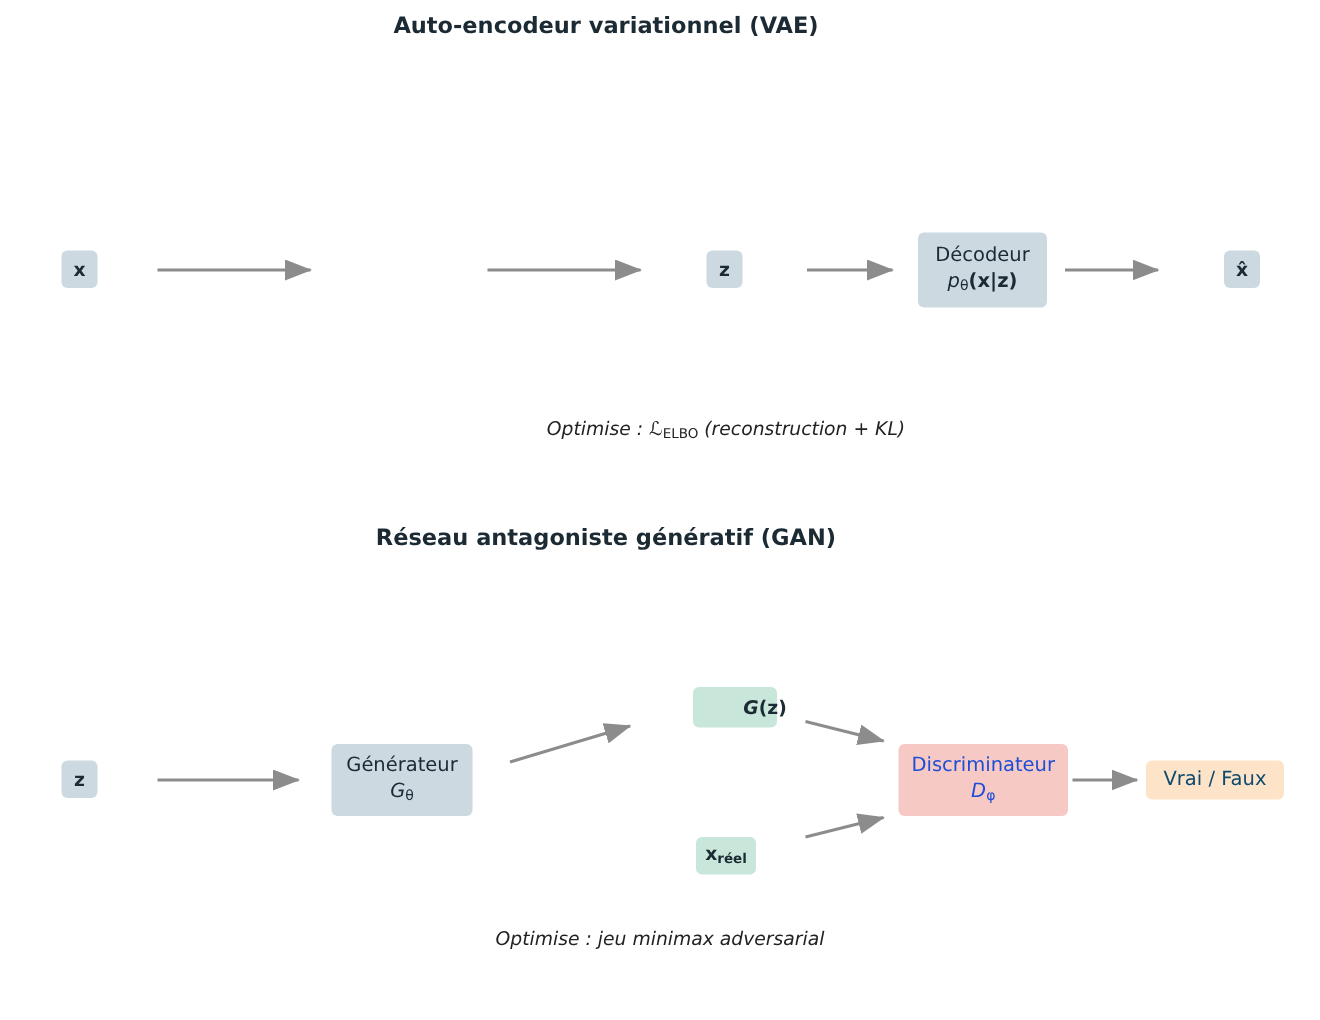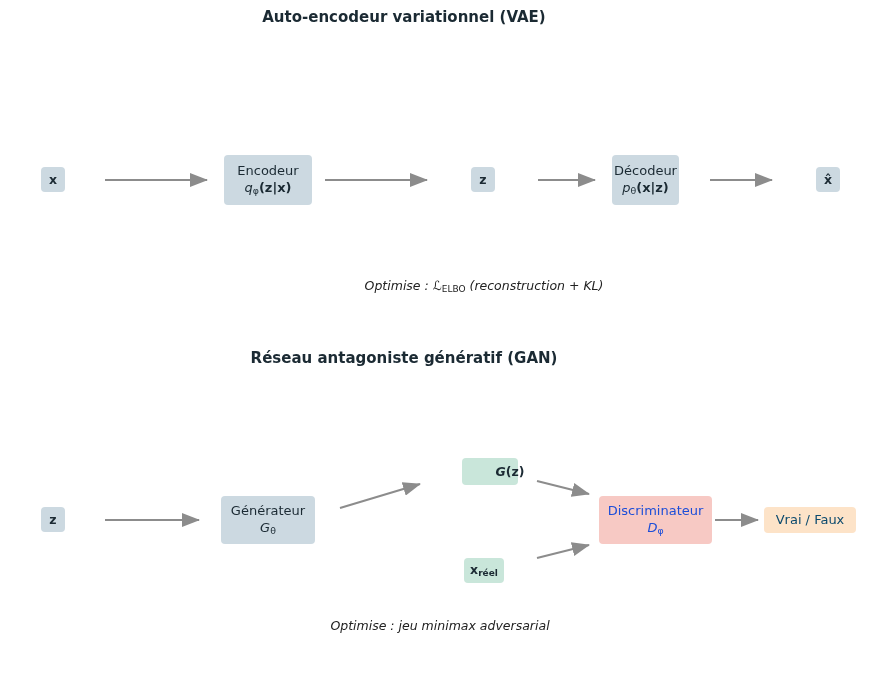--- a/index.html
+++ b/index.html
@@ -119,30 +119,26 @@
     <line x1="537" y1="558" x2="589" y2="545" stroke="#8c8c8c" stroke-width="2" marker-end="url(#ah)"></line>
     <line x1="715" y1="520" x2="758" y2="520" stroke="#8c8c8c" stroke-width="2" marker-end="url(#ah)"></line>
   </svg>
 
   <div class="abs section-title" style="top: 8px;">Auto-encodeur variationnel (VAE)</div>
 
   <div class="abs node chip chip-blue" style="left: 41px; top: 167px; width: 24px; height: 25px;">
     <span>x</span>
   </div>
 
-  <div class="abs node box-blue" style="left: 224px; top: 155px; width: 88px; height: 50px;">
-    <span class="l1">Encodeur</span>
-    <span class="l2"><span class="math-it">q</span><span class="sub math-it">φ</span><span class="bold-up">(z|x)</span></span>
-  </div>
 
   <div class="abs node chip chip-blue" style="left: 471px; top: 167px; width: 24px; height: 25px;">
     <span>z</span>
   </div>
 
-  <div class="abs node box-blue" style="left: 612px; top: 155px; width: 67px; height: 50px;">
+  <div class="abs node box-blue" style="left: 612px; top: 155px; width: 86px; height: 50px;">
     <span class="l1">Décodeur</span>
     <span class="l2"><span class="math-it">p</span><span class="sub math-it">θ</span><span class="bold-up">(x|z)</span></span>
   </div>
 
   <div class="abs node chip chip-blue" style="left: 816px; top: 167px; width: 24px; height: 25px;">
     <span>x̂</span>
   </div>
 
   <div class="abs caption" style="top: 278px; margin-left: 44px;">
     <span>Optimise : </span><span>ℒ</span><span class="sub">ELBO</span><span> (reconstruction + KL)</span>

